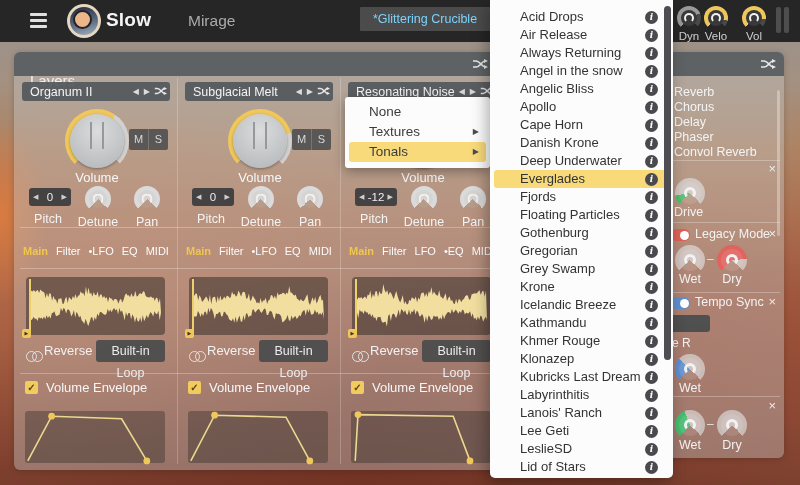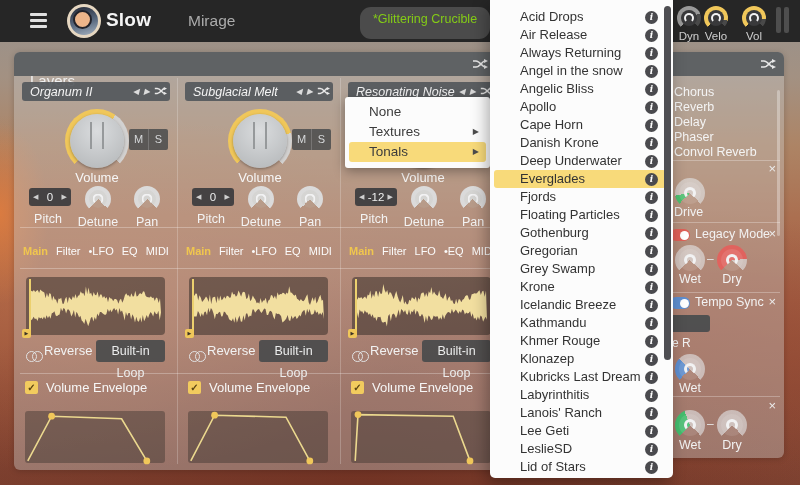--- a/index.html
+++ b/index.html
@@ -15,21 +15,21 @@
   .abs{position:absolute;}
   
   .topbar{position:absolute;left:0;top:0;width:800px;height:42px;background:#262626;z-index:3;}
   .hamburger{position:absolute;left:30px;top:13px;width:17px;height:15px;cursor:pointer;}
   .hamburger i{display:block;height:2.5px;background:#e0e0e0;margin-bottom:3.5px;border-radius:1px;}
   .logo{position:absolute;left:67px;top:4px;width:34px;height:34px;border-radius:50%;background:#e6d7c1;}
   .logo .sky{position:absolute;inset:3px;border-radius:50%;background:linear-gradient(165deg,#2e3442 10%,#5a6a80 55%,#a5b2c0 100%);overflow:hidden;}
   .logo .planet{position:absolute;left:6px;top:6px;width:19px;height:19px;border-radius:50%;background:#edb58a;border:2px solid #23232a;box-sizing:border-box;}
   .app-title{position:absolute;left:106px;top:9px;font-size:19px;font-weight:bold;color:#f4f4f4;letter-spacing:.2px;}
   .app-sub{position:absolute;left:165px;top:12px;font-size:15.5px;color:#ababab;margin-left:23px;}
-  .preset-btn{position:absolute;left:360px;top:7px;width:130px;height:32px;line-height:24px;background:#4b4b4b;border-radius:11px;text-align:center;font-size:12.5px;color:#84cc16;cursor:pointer;}
+  .preset-btn{position:absolute;left:360px;top:7px;width:130px;height:24px;line-height:24px;background:#4b4b4b;border-radius:1px;text-align:center;font-size:12.5px;color:#7dd3fc;cursor:pointer;}
   .meterbar{position:absolute;top:7px;width:5px;height:26px;background:#4e4e4e;border-radius:2px;}
   .tklabel{position:absolute;top:30px;width:32px;text-align:center;font-size:11.5px;color:#cfcfcf;}
   
   .knob{position:absolute;border-radius:50%;
     background:conic-gradient(from 225deg, var(--c) 0 calc(var(--v)*270deg), var(--t) calc(var(--v)*270deg) 270deg, transparent 270deg 360deg);}
   .knob .face{position:absolute;border-radius:50%;}
   .knob.big{width:64px;height:64px;--t:rgba(215,218,220,.85);}
   .knob.big .face{inset:5px;background:radial-gradient(circle at 50% 32%,#dadcde,#b2b5b7);box-shadow:0 1px 3px rgba(0,0,0,.35);}
   .knob.big .grip{position:absolute;left:50%;top:21%;height:42%;width:10px;transform:translateX(-50%);border-left:2px solid #96999b;border-right:2px solid #96999b;}
   .knob.sm{width:26px;height:26px;--t:rgba(223,226,228,.9);}
@@ -43,21 +43,21 @@
   .knob.fx .ind{width:12px;height:12px;border-width:3px;}
   
   .panel{position:absolute;background:rgba(197,196,194,.42);border-radius:6px;box-shadow:0 1px 6px rgba(0,0,0,.18);z-index:5;}
   .ptitle{position:absolute;left:0;top:0;right:0;height:24px;background:rgba(88,92,96,.92);border-radius:6px 6px 0 0;}
   .ptitle .tx{position:absolute;left:16px;top:20px;font-size:15px;color:#f0f0f0;}
   .shuffle{position:absolute;width:16px;height:12px;}
   .hline{position:absolute;height:1px;background:rgba(255,255,255,.28);}
   .vline{position:absolute;width:1px;background:rgba(255,255,255,.22);}
   
   .col{position:absolute;top:30px;width:148px;height:385px;}
-  .lhead{position:absolute;left:0;top:0;width:148px;height:19px;background:rgba(84,88,92,.92);border-radius:3px;font-style:italic;}
+  .lhead{position:absolute;left:0;top:0;width:148px;height:19px;background:rgba(84,88,92,.92);border-radius:3px;}
   .lhead .nm{position:absolute;left:8px;top:2.5px;font-size:12.5px;color:#f4f4f4;white-space:nowrap;}
   .lhead .arr{position:absolute;top:4.5px;font-size:8px;color:#dcdcdc;cursor:pointer;}
   .ms{position:absolute;left:107px;top:47px;display:flex;cursor:pointer;}
   .ms b{width:19px;height:21px;line-height:21px;text-align:center;font-weight:normal;font-size:11px;color:#d6d8da;background:rgba(66,70,73,.8);}
   .ms b:first-child{border-radius:2px 0 0 2px;border-right:1px solid rgba(255,255,255,.18);}
   .ms b:last-child{border-radius:0 2px 2px 0;}
   .vol-lab{position:absolute;left:0;top:88px;width:150px;text-align:center;font-size:13px;color:#f7f7f7;}
   .stepper{position:absolute;left:7px;top:106px;width:42px;height:18px;background:rgba(52,55,58,.88);border-radius:3px;display:flex;align-items:center;justify-content:space-between;padding:0 4px;box-sizing:border-box;cursor:pointer;}
   .stepper .a{font-size:7px;color:#cfcfcf;}
   .stepper .v{font-size:11.5px;color:#eceded;}
@@ -343,22 +343,22 @@
   </div>
 
   <div class="panel" style="left:664px;top:52px;width:120px;height:406px;">
     <div class="ptitle">
       <svg class="shuffle" style="right:8px;top:6px;" viewBox="0 0 16 12">
         <path d="M1 3 h3 c4 0 6 6 9 6 M1 9 h3 c4 0 6 -6 9 -6" stroke="#e8e8e8" stroke-width="1.6" fill="none"></path>
         <path d="M12 1 l4 2 -4 2 z M12 7 l4 2 -4 2 z" fill="#e8e8e8"></path>
       </svg>
     </div>
     <div class="abs" style="left:0;top:33px;right:0;">
+        <div class="fxitem">Reverb</div>
         <div class="fxitem">Chorus</div>
-        <div class="fxitem">Reverb</div>
         <div class="fxitem">Delay</div>
         <div class="fxitem">Phaser</div>
         <div class="fxitem">Convol Reverb</div>
       </div>
     <div class="fxscroll"></div>
     <div class="hline" style="left:4px;top:108px;width:112px;"></div>
 
     <span class="fx-x" style="right:8px;top:111px;">×</span>
     <div class="knob fx" style="left:11px;top:126px;--v:.13;--c:#4cc06f;">
         <b class="face"></b>

